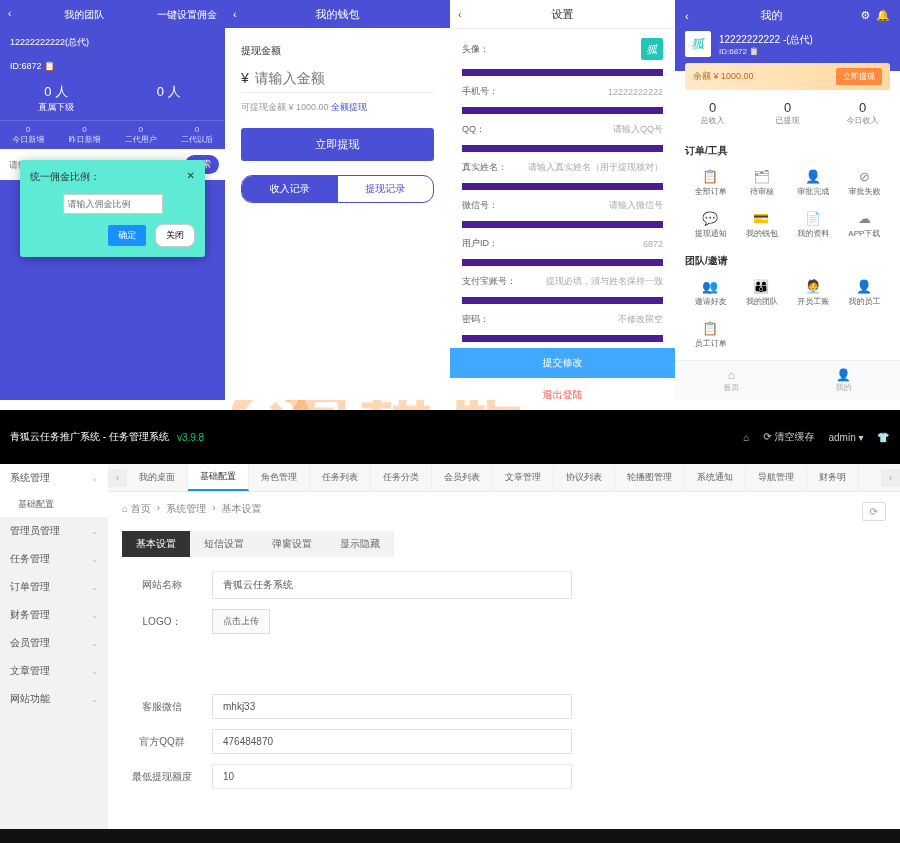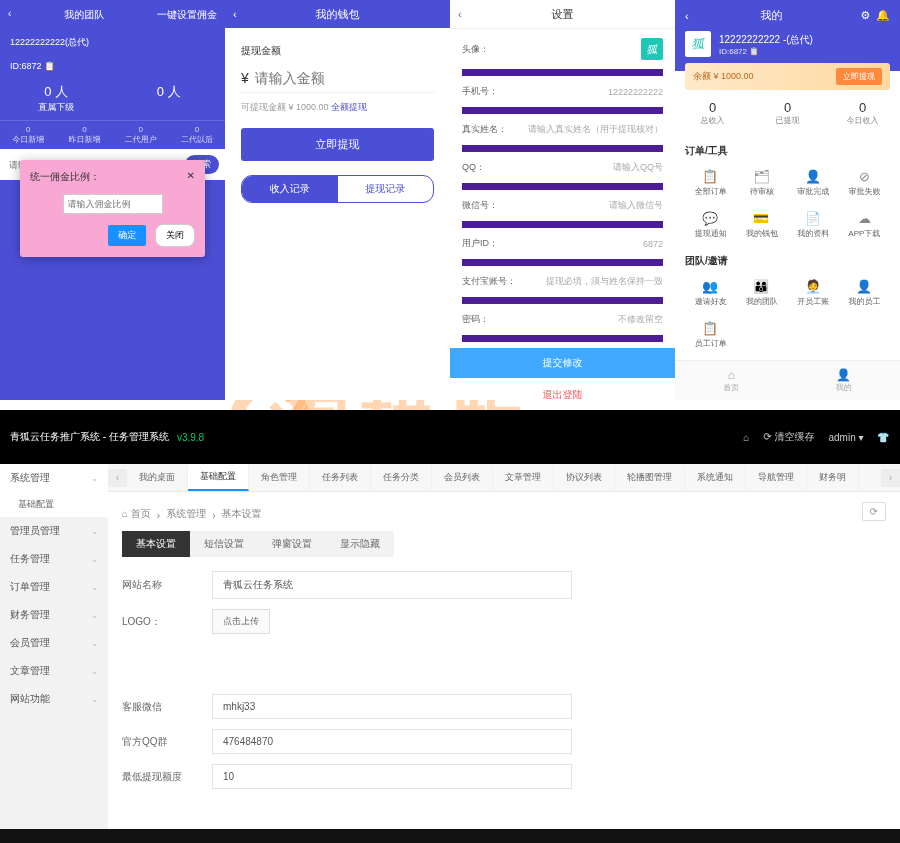--- a/index.html
+++ b/index.html
@@ -14,21 +14,21 @@
 .p1 .hdr{display:flex;justify-content:space-between;padding:8px;color:#fff;font-size:10px}
 .p1 .info{color:#fff;padding:6px 10px;font-size:9px}
 .p1 .stats{display:flex;color:#fff;text-align:center;padding:6px 0}
 .p1 .stats .c{flex:1;font-size:9px}
 .p1 .stats .n{font-size:13px}
 .p1 .row2{display:flex;color:#dcdcff;font-size:8px;text-align:center;padding:4px 0;border-top:1px solid rgba(255,255,255,.15)}
 .p1 .row2 .c{flex:1}
 .p1 .searchbar{background:#fff;margin:0;padding:6px;display:flex;align-items:center}
 .p1 .searchbar input{flex:1;border:none;font-size:9px;padding:3px;color:#999}
 .p1 .searchbar .btn{background:#4b4fd6;color:#fff;border-radius:10px;padding:3px 8px;font-size:9px}
-.p1 .modal{position:absolute;top:160px;left:20px;right:20px;background:#f9a8d4;border-radius:3px;box-shadow:0 2px 12px rgba(0,0,0,.3);padding:10px;z-index:5}
+.p1 .modal{position:absolute;top:160px;left:20px;right:20px;background:#5eead4;border-radius:3px;box-shadow:0 2px 12px rgba(0,0,0,.3);padding:10px;z-index:5}
 .p1 .modal .mh{display:flex;justify-content:space-between;font-size:10px;margin-bottom:10px}
 .p1 .modal input{width:100px;border:1px solid #ccc;padding:4px;font-size:9px;display:block;margin:10px auto}
 .p1 .modal .mb{text-align:right;margin-top:10px}
 .p1 .modal .bok{background:#1890ff;color:#fff;border:none;padding:4px 10px;font-size:9px;border-radius:2px;margin-right:6px}
 .p1 .modal .bcl{background:#fff;border:1px solid #ccc;padding:4px 10px;font-size:9px;border-radius:8px}
 
 .p2 .hdr{background:#4b4fd6;color:#fff;padding:8px;display:flex;align-items:center;font-size:11px}
 .p2 .hdr .bk{margin-right:auto}
 .p2 .hdr .ttl{position:absolute;left:50%;transform:translateX(-50%)}
 .p2 .body{padding:16px}
@@ -86,28 +86,28 @@
 .admin .side .mi{padding:7px 10px;font-size:10px;color:#555;display:flex;justify-content:space-between;align-items:center;cursor:pointer}
 .admin .side .mi.on{background:#fff}
 .admin .side .sub{padding:6px 10px 6px 18px;background:#fff;font-size:9px;color:#666}
 .admin .side .ar{color:#bbb;font-size:8px}
 .admin .main{flex:1;background:#fff;overflow:hidden}
 .admin .tabsrow{background:#f7f7f7;border-bottom:1px solid #e9e9e9;display:flex;align-items:center;position:relative;font-size:9px}
 .admin .tabsrow .tb{padding:6px 12px;color:#666;border-right:1px solid #eee;white-space:nowrap}
 .admin .tabsrow .tb.on{background:#fff;border-bottom:2px solid #1890ff;color:#333}
 .admin .tabsrow .ar{padding:4px 8px;color:#999;background:#eee}
 .admin .tabsrow .arR{margin-left:auto}
-.admin .crumb{padding:10px 14px;font-size:10px;color:#888;display:flex;align-items:flex-end;gap:6px}
+.admin .crumb{padding:10px 14px;font-size:10px;color:#888;display:flex;align-items:flex-start;gap:6px}
 .admin .crumb .rf{margin-left:auto;border:1px solid #ddd;padding:3px 7px;border-radius:2px;color:#999}
 .admin .stabs{display:flex;padding:0 14px;font-size:10px}
 .admin .stabs .s{padding:6px 14px;background:#f2f2f2;color:#666}
 .admin .stabs .s.on{background:#333;color:#fff}
 .admin .form{padding:14px}
 .admin .ff{display:flex;align-items:center;margin-bottom:10px;font-size:10px}
-.admin .ff .l{width:80px;text-align:left;color:#666;margin-right:10px}
+.admin .ff .l{width:80px;text-align:center;color:#666;margin-right:10px}
 .admin .ff .v{border:1px solid #e4e4e4;padding:6px 10px;flex:0 0 360px;color:#555;font-size:10px;background:#fff}
 .admin .ff .up{border:1px solid #ddd;padding:5px 10px;color:#666;font-size:9px;background:#fafafa}
 .admin .bot{position:absolute;bottom:0;left:0;right:0;height:14px;background:#111}
 </style>
 </head>
 <body>
 
 <div class="wm-icon"></div>
 <div class="watermark">一淘模版</div>
 
@@ -193,26 +193,26 @@
   <div class="frm">
     <div class="fr">
           <span>头像：</span>
           <span class="av">狐</span>
         </div>
     <div class="fr">
           <span>手机号：</span>
           <span class="v">12222222222</span>
         </div>
     <div class="fr">
+          <span>QQ：</span>
+          <span class="v">请输入QQ号</span>
+        </div>
+    <div class="fr">
           <span>真实姓名：</span>
           <span class="v">请输入真实姓名（用于提现核对）</span>
-        </div>
-    <div class="fr">
-          <span>QQ：</span>
-          <span class="v">请输入QQ号</span>
         </div>
     <div class="fr">
           <span>微信号：</span>
           <span class="v">请输入微信号</span>
         </div>
     <div class="fr">
           <span>用户ID：</span>
           <span class="v">6872</span>
         </div>
     <div class="fr">

